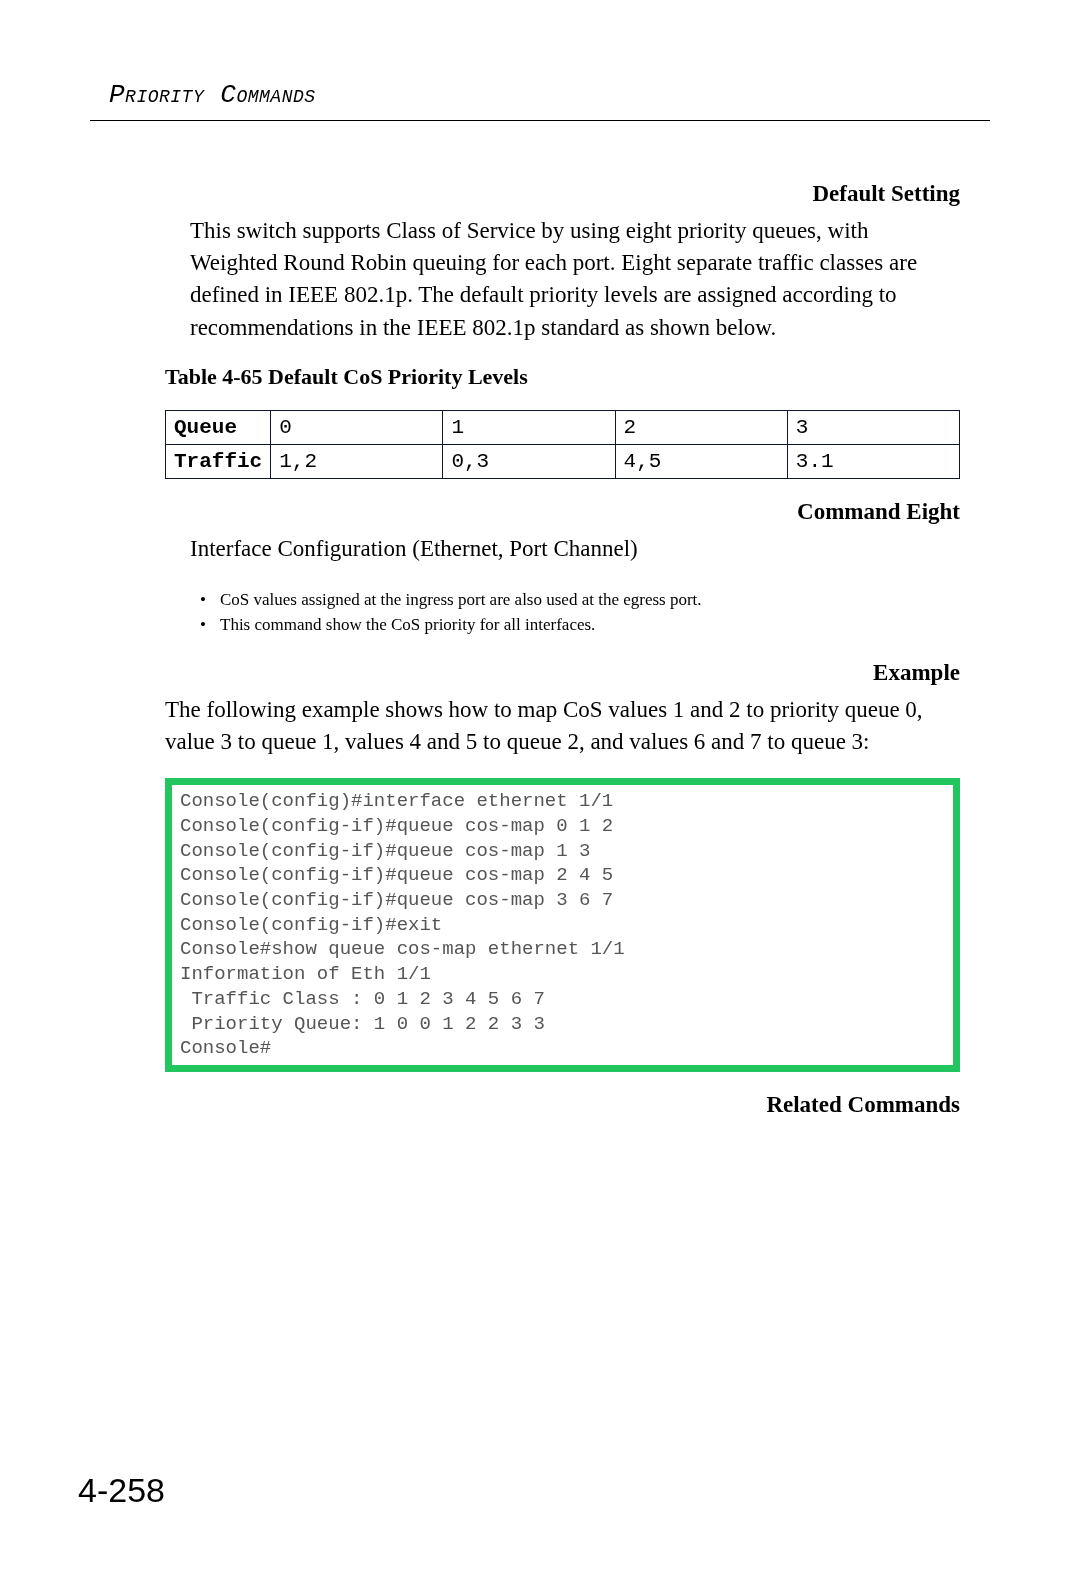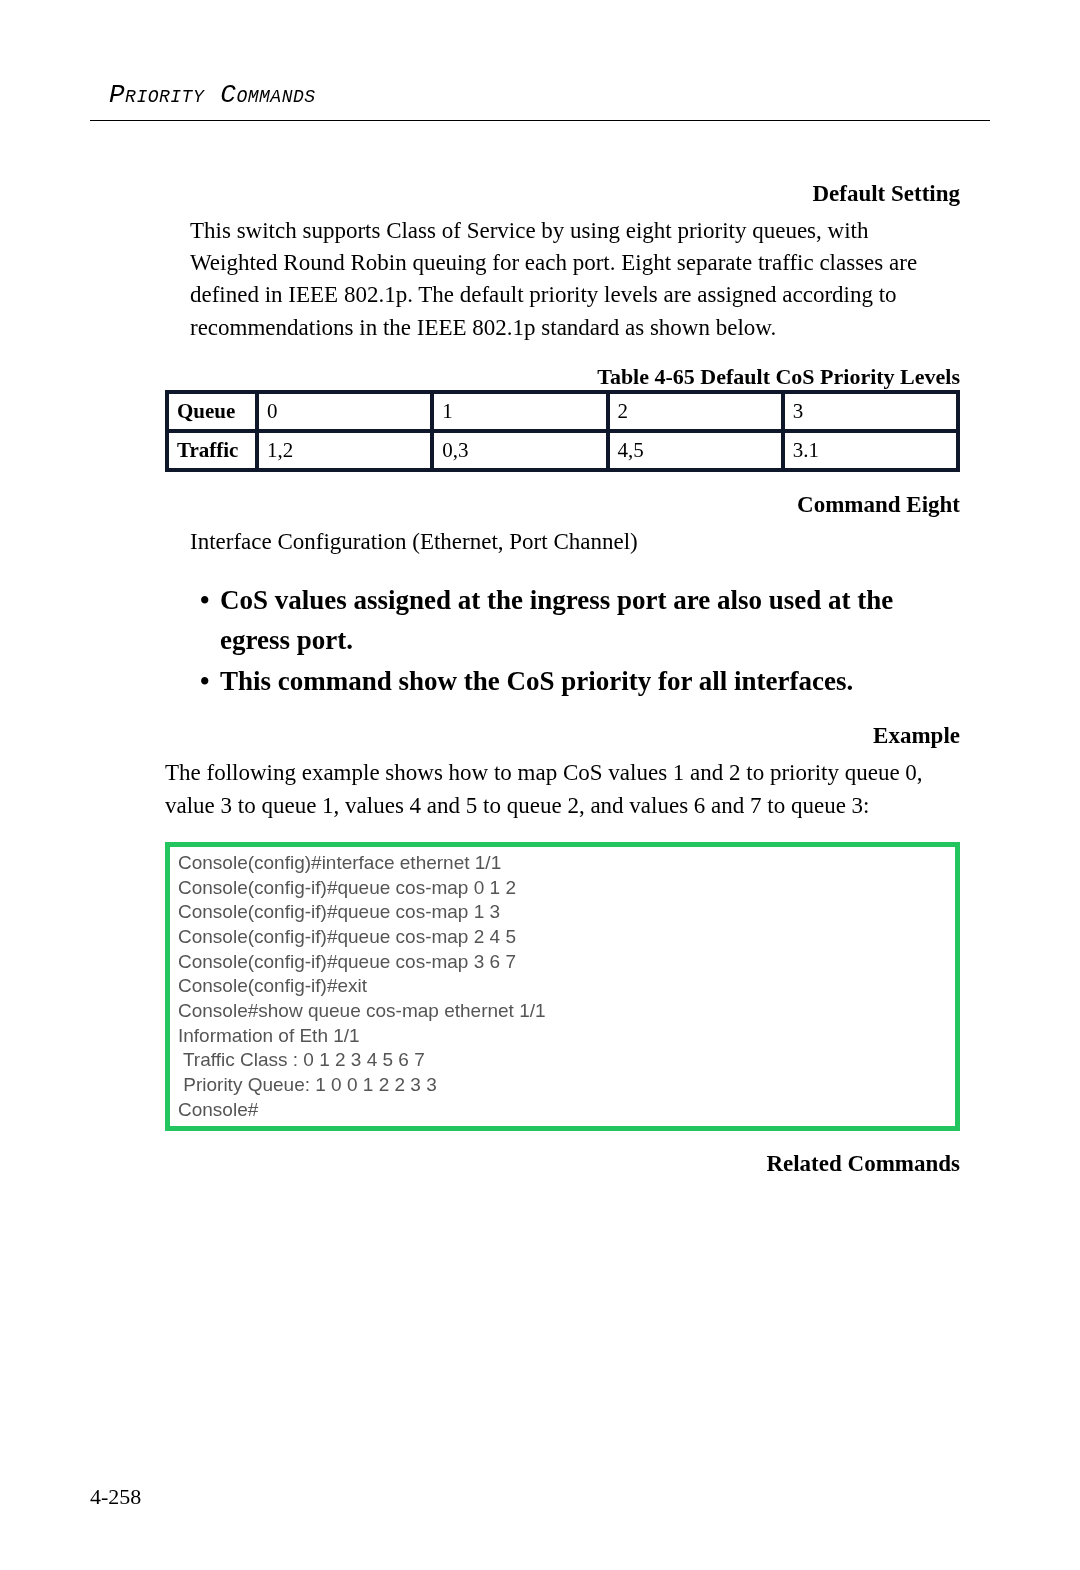--- a/index.html
+++ b/index.html
@@ -43,80 +43,79 @@
     }
     .body-text {
       font-size: 23px;
       line-height: 1.4;
       margin-bottom: 20px;
       padding-left: 25px;
     }
     .table-caption {
       font-weight: bold;
       font-size: 22px;
-      text-align: right;
-      margin-bottom: 0;
+      text-align: left;
+      margin-bottom: 20px;
       font-family: Georgia, serif;
     }
     table {
       border-collapse: collapse;
       width: 100%;
       margin-bottom: 20px;
       font-size: 21px;
     }
     table td, table th {
-      border: 4px solid #0f172a;
+      border: 1px solid #0f172a;
       padding: 5px 8px;
       text-align: left;
-      font-family: Liberation Serif, serif;
+      font-family: Liberation Mono, monospace;
     }
     table th {
       font-weight: bold;
       width: 90px;
     }
     ul {
       list-style: none;
       padding-left: 35px;
       margin-bottom: 22px;
     }
     ul li {
-      font-size: 27px;
+      font-size: 17px;
       line-height: 1.5;
       position: relative;
       padding-left: 20px;
-      font-weight: bold;
     }
     ul li::before {
       content: "•";
       position: absolute;
       left: 0;
       top: 0;
     }
     .code-block {
-      border: 5px solid #22c55e;
-      font-family: Liberation Sans, sans-serif;
+      border: 7px solid #22c55e;
+      font-family: Liberation Mono, monospace;
       font-size: 19px;
       color: #555;
       padding: 4px 8px;
       white-space: pre;
       line-height: 1.3;
       margin-bottom: 20px;
     }
     .indent-text {
       font-size: 23px;
       line-height: 1.4;
       padding-left: 25px;
       margin-bottom: 22px;
     }
     .page-num {
       position: absolute;
       bottom: 60px;
-      left: 90px;
-      font-size: 22px;
-      font-family: Liberation Serif, serif;
+      left: 78px;
+      font-size: 34px;
+      font-family: Liberation Sans, sans-serif;
     }
   </style>
 </head>
 <body>
 
 <div class="header">Priority Commands</div>
 <hr class="hr">
 
 <div class="content">
 

